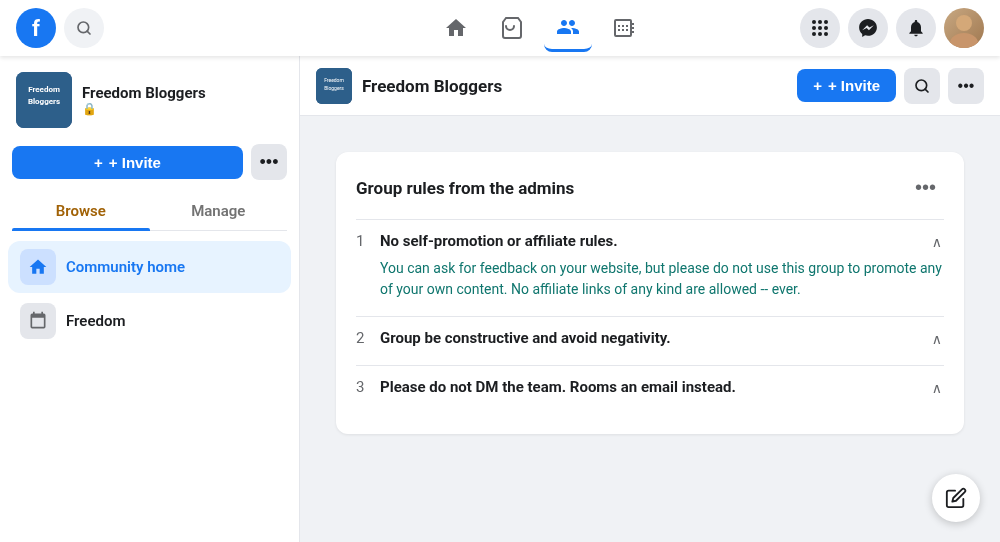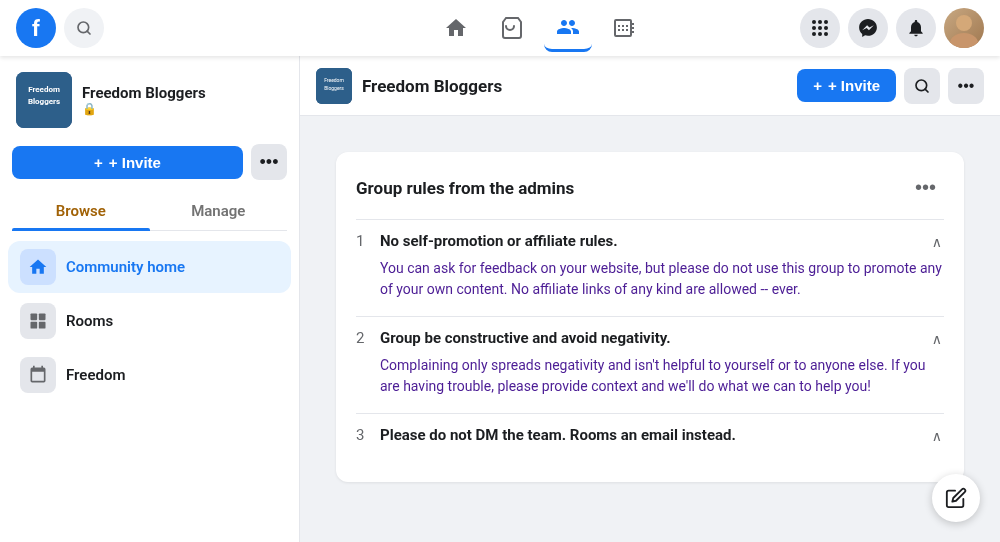--- a/index.html
+++ b/index.html
@@ -62,21 +62,21 @@
     .rules-card-header { display: flex; align-items: center; justify-content: space-between; margin-bottom: 16px; }
     .rules-card-title { font-size: 17px; font-weight: 700; }
     .rules-menu-btn { background: none; border: none; cursor: pointer; font-size: 20px; color: #65676b; padding: 4px 8px; border-radius: 50%; }
     .rule-divider { border: none; border-top: 1px solid #e4e6eb; margin: 0 0 12px 0; }
     .rule-item { margin-bottom: 16px; }
     .rule-header { display: flex; align-items: flex-start; justify-content: space-between; margin-bottom: 6px; }
     .rule-num-title { display: flex; align-items: baseline; gap: 8px; }
     .rule-num { color: #65676b; font-size: 15px; min-width: 16px; }
     .rule-title { font-weight: 700; font-size: 15px; }
     .rule-chevron { color: #65676b; font-size: 14px; cursor: pointer; padding: 2px; }
-    .rule-body { font-size: 14px; color: #4c1d95; line-height: 1.5; padding-left: 24px; }
+    .rule-body { font-size: 14px; color: #0f766e; line-height: 1.5; padding-left: 24px; }
 
     
     .compose-fab { position: fixed; bottom: 20px; right: 20px; width: 48px; height: 48px; background: #fff; border-radius: 50%; display: flex; align-items: center; justify-content: center; box-shadow: 0 2px 8px rgba(0,0,0,0.2); cursor: pointer; font-size: 20px; color: #1c1e21; }
   </style>
 </head>
 <body>
 
 <nav class="top-nav">
   <div class="top-nav-left">
     <div class="fb-logo">f</div>
@@ -182,31 +182,20 @@
         <div class="nav-item-icon">
           <svg width="20" height="20" viewBox="0 0 24 24" fill="#1877f2">
               <path d="M10 20v-6h4v6h5v-8h3L12 3 2 12h3v8z"></path>
             </svg>
         </div>
         <span class="nav-item-label">Community home</span>
       </div>
       <div class="nav-item">
         <div class="nav-item-icon">
           <svg width="20" height="20" viewBox="0 0 24 24" fill="#65676b">
-              <rect x="3" y="3" width="8" height="8" rx="1"></rect>
-              <rect x="13" y="3" width="8" height="8" rx="1"></rect>
-              <rect x="3" y="13" width="8" height="8" rx="1"></rect>
-              <rect x="13" y="13" width="8" height="8" rx="1"></rect>
-            </svg>
-        </div>
-        <span class="nav-item-label">Rooms</span>
-      </div>
-      <div class="nav-item">
-        <div class="nav-item-icon">
-          <svg width="20" height="20" viewBox="0 0 24 24" fill="#65676b">
               <path d="M19 3h-1V1h-2v2H8V1H6v2H5a2 2 0 00-2 2v14a2 2 0 002 2h14a2 2 0 002-2V5a2 2 0 00-2-2zm0 16H5V8h14v11z"></path>
             </svg>
         </div>
         <span class="nav-item-label">Freedom</span>
       </div>
     </div>
   </aside>
 
   <div style="flex:1; display:flex; flex-direction:column;">
 
@@ -256,21 +245,20 @@
         <hr class="rule-divider">
 
         <div class="rule-item">
           <div class="rule-header">
             <div class="rule-num-title">
               <span class="rule-num">2</span>
               <span class="rule-title">Group be constructive and avoid negativity.</span>
             </div>
             <span class="rule-chevron">∧</span>
           </div>
-          <div class="rule-body">Complaining only spreads negativity and isn't helpful to yourself or to anyone else. If you are having trouble, please provide context and we'll do what we can to help you!</div>
         </div>
 
         <hr class="rule-divider">
 
         <div class="rule-item">
           <div class="rule-header">
             <div class="rule-num-title">
               <span class="rule-num">3</span>
               <span class="rule-title">Please do not DM the team. Rooms an email instead.</span>
             </div>

